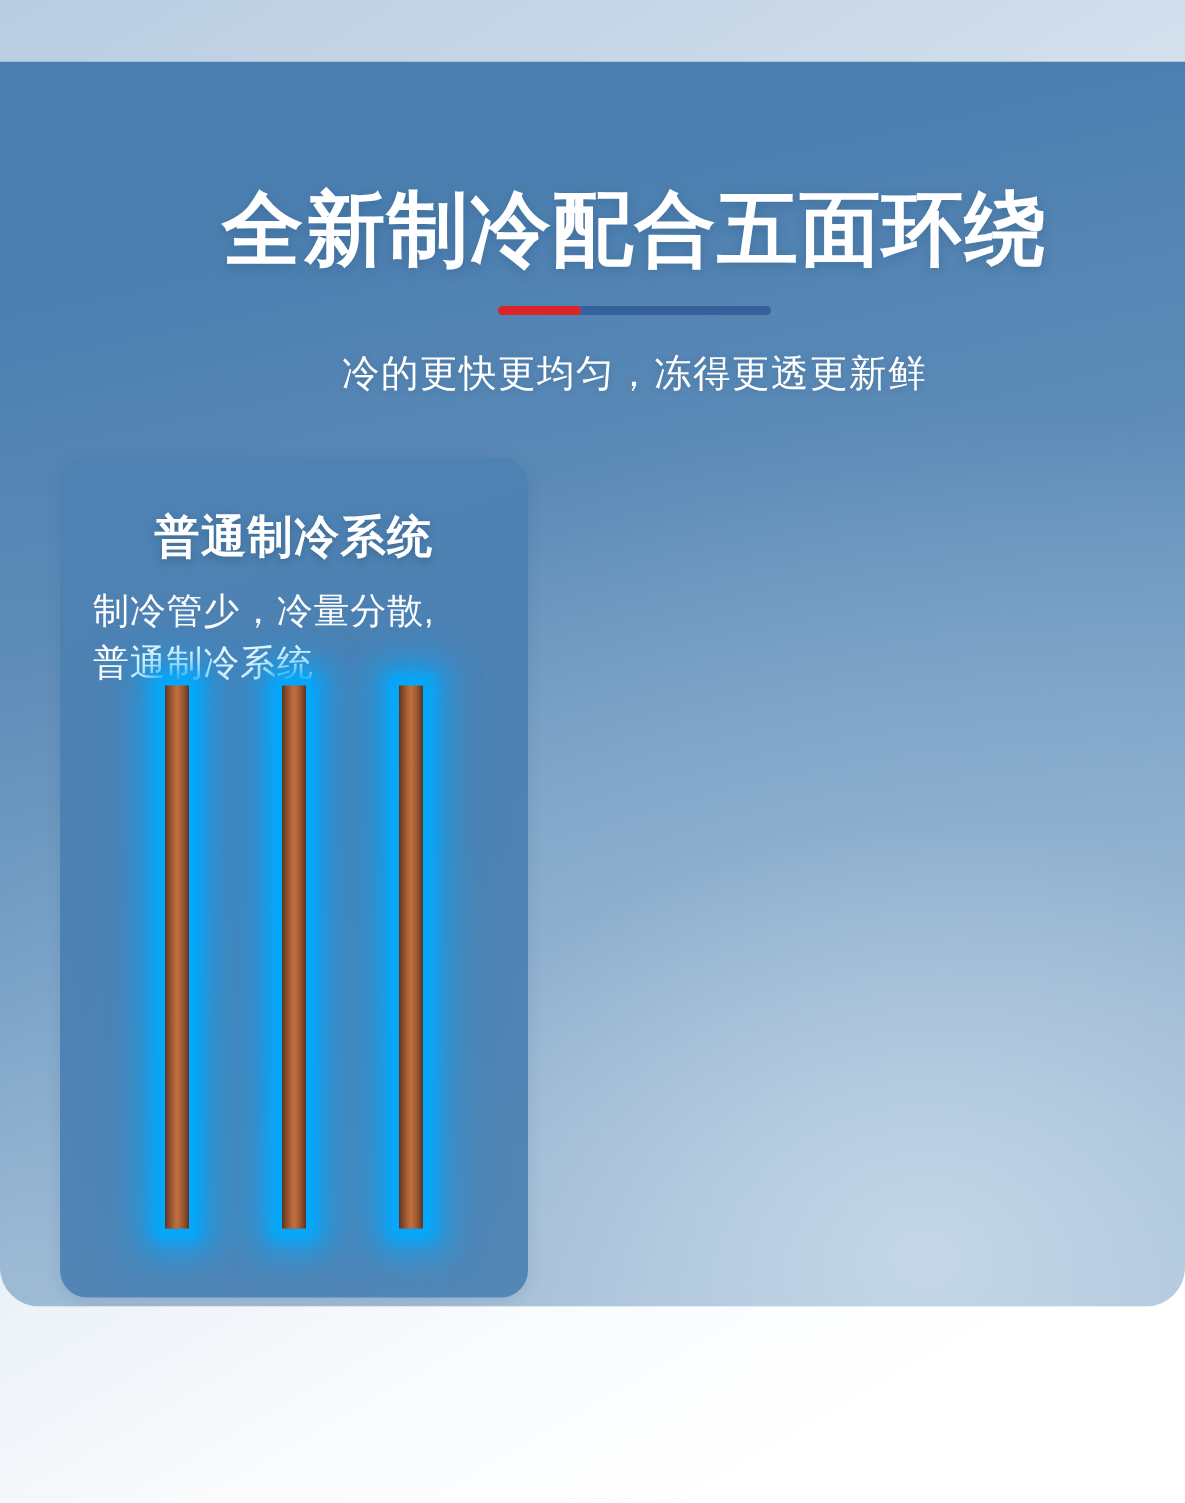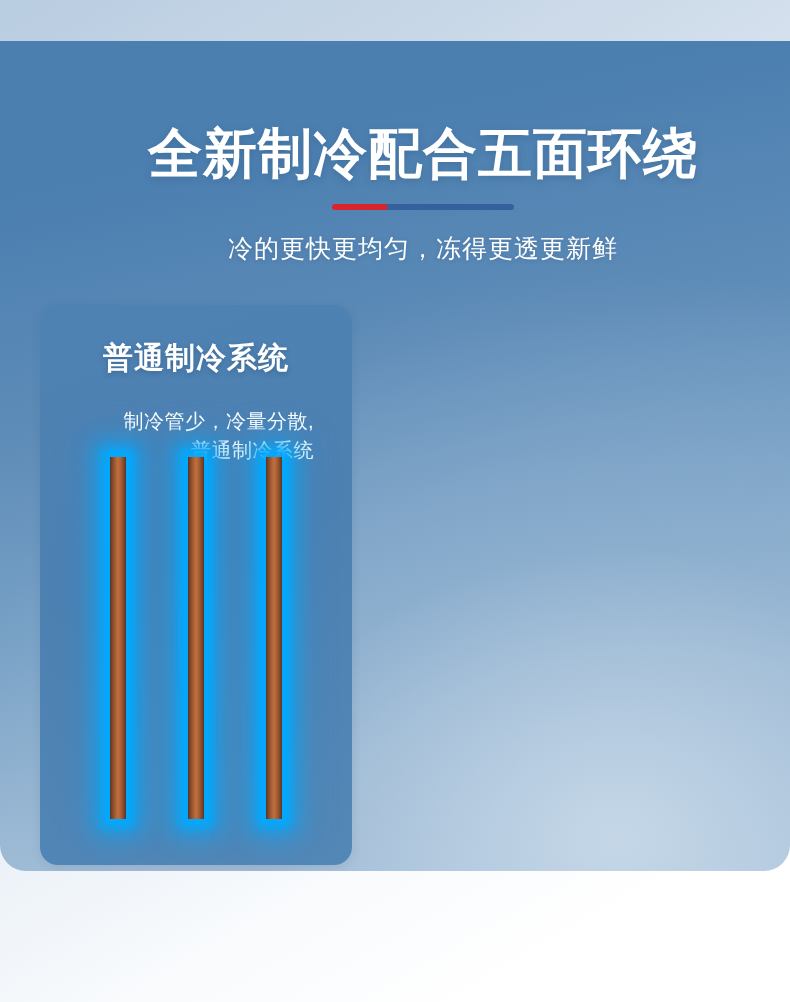--- a/index.html
+++ b/index.html
@@ -115,24 +115,24 @@
     margin: 0;
     padding-top: 33px;
     text-align: center;
     font-size: 30px;
     font-weight: 700;
     color: #ffffff;
     letter-spacing: 1px;
     text-shadow: 0 2px 5px rgba(30,60,95,0.35);
   }
   .panel-desc {
-    margin: 16px;
+    margin: 0;
     padding: 12px 22px 0 22px;
-    text-align: right;
-    font-size: 20px;
+    text-align: left;
+    font-size: 24px;
     line-height: 1.45;
     font-weight: 400;
     color: #ffffff;
     letter-spacing: 0.5px;
   }
 
   
   .pipe-rack {
     position: absolute;
     left: 0;

